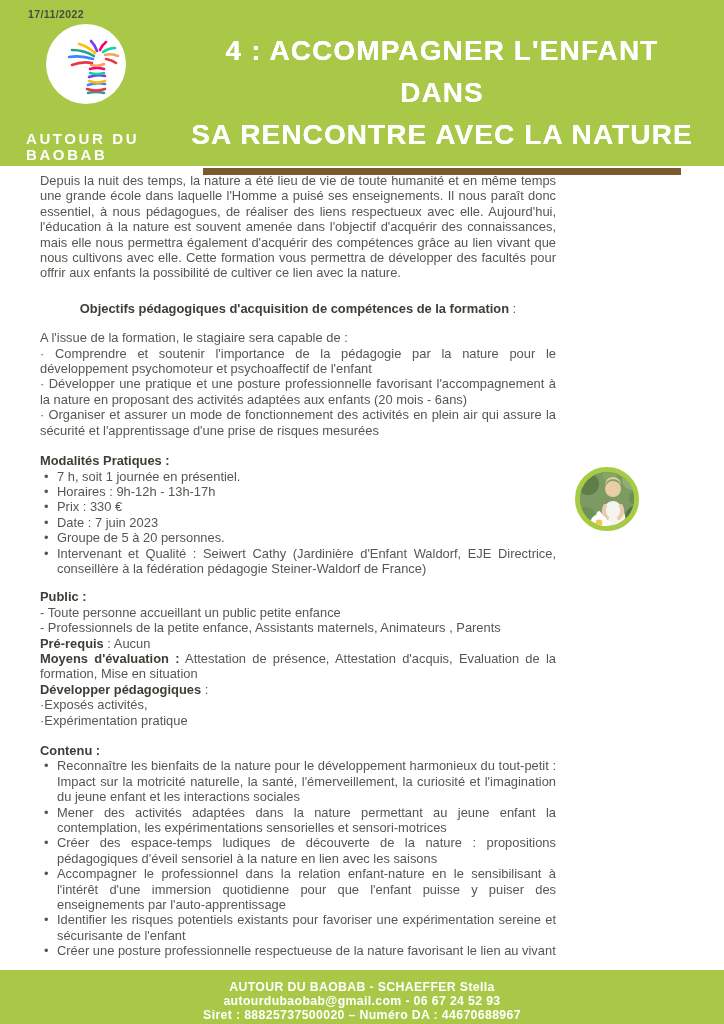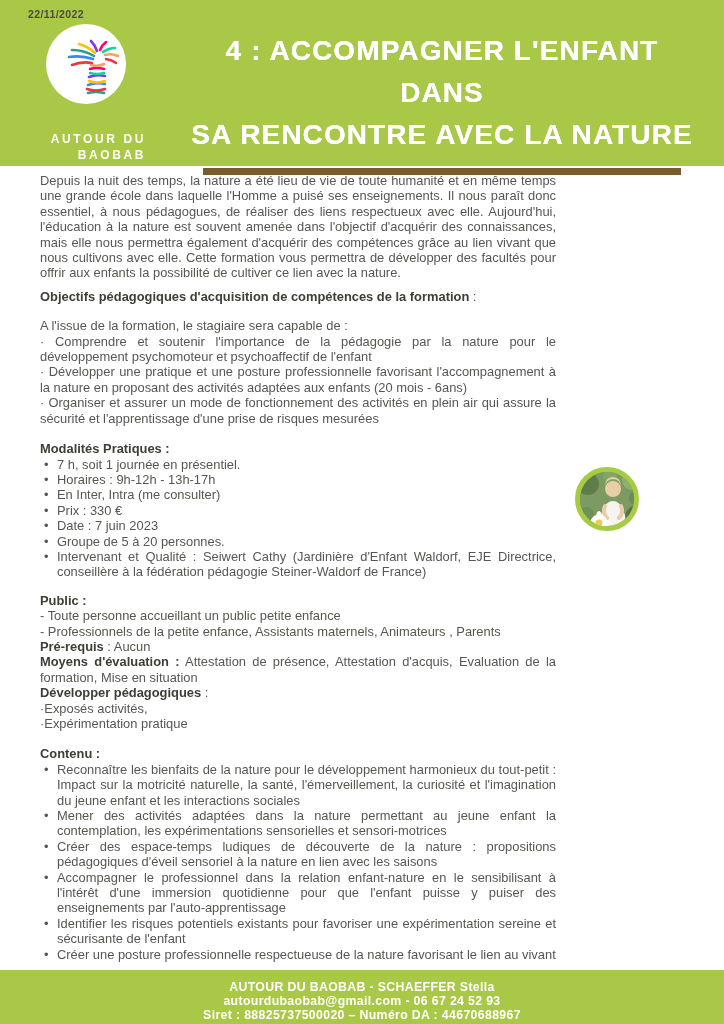--- a/index.html
+++ b/index.html
@@ -17,38 +17,38 @@
     position:absolute; top:8px; left:28px;
     font-size:10.5px; font-weight:bold; color:#4b4c41; letter-spacing:.4px;
   }
   .logo-circle {
     position:absolute; left:46px; top:24px; width:80px; height:80px;
     background:#fff; border-radius:50%;
     display:flex; align-items:center; justify-content:center; overflow:hidden;
   }
   .logo-circle svg { margin-left:10px; margin-top:6px; }
   .brand {
-    position:absolute; left:26px; top:131px; width:120px; text-align:right;
-    color:#fff; font-size:12px; font-weight:bold; letter-spacing:2.6px; line-height:16px;
+    position:absolute; left:26px; top:131px; width:120px; text-align:left;
+    color:#fff; font-size:15px; font-weight:bold; letter-spacing:2.6px; line-height:16px;
   }
   .title-wrap { position:absolute; left:180px; top:30px; width:524px; text-align:center; }
   .title {
     color:#fff; font-size:28px; font-weight:bold; letter-spacing:1.1px; line-height:42px;
     text-shadow:0 0 0 #fff;
   }
   .brown-bar { margin:12px auto 0; width:478px; height:7px; background:#7a5b2b; }
   
   .content {
     position:absolute; top:166px; left:0; width:596px;
     padding:7px 40px 0 40px;
     font-size:12.9px; line-height:15.4px;
   }
   .justify { text-align:justify; }
   b, .bold { font-weight:bold; color:#3d3e36; }
-  .center-head { margin:8px 0 14px 0; }
+  .center-head { text-align:center; margin:20px 0 14px 0; }
   .sec-head { margin-top:15px; }
   .blist .item { position:relative; padding-left:17px; }
   .blist .item::before { content:"\2022"; position:absolute; left:4px; top:0; }
   .plain-lines div { text-align:left; }
   
   .photo {
     position:absolute; left:575px; top:467px; width:64px; height:64px;
     border:5px solid #a7cc44; border-radius:50%; overflow:hidden; background:#7c9a62;
   }
   .photo svg { display:block; }
@@ -58,21 +58,21 @@
     color:#ffffff; font-weight:bold; font-size:12.3px; line-height:13.8px;
     padding-top:11px; letter-spacing:.35px;
   }
 </style>
 </head>
 <body>
 
 <div class="page">
 
   <div class="band header-band">
-    <div class="date">22/11/2022</div>
+    <div class="date">17/11/2022</div>
 
     <div class="logo-circle">
       <svg width="58" height="60" viewBox="0 0 58 60">
 
         <g fill="none" stroke-linecap="round" stroke-width="2.6">
           <path d="M26,56 q8,-2 16,0" stroke="#2a9d8f"></path>
           <path d="M25,52 q9,3 18,0" stroke="#e63946"></path>
           <path d="M26,48 q8,-3 17,-1" stroke="#3a86ff"></path>
           <path d="M27,44 q8,3 16,0" stroke="#ffbe0b"></path>
           <path d="M27,40 q8,-3 16,-1" stroke="#8338ec"></path>
@@ -115,21 +115,20 @@
 
     <div>A l'issue de la formation, le stagiaire sera capable de :</div>
     <div class="justify">· Comprendre et soutenir l'importance de la pédagogie par la nature pour le développement psychomoteur et psychoaffectif de l'enfant</div>
     <div class="justify">· Développer une pratique et une posture professionnelle favorisant l'accompagnement à la nature en proposant des activités adaptées aux enfants (20 mois - 6ans)</div>
     <div class="justify">· Organiser et assurer un mode de fonctionnement des activités en plein air qui assure la sécurité et l'apprentissage d'une prise de risques mesurées</div>
 
     <div class="bold sec-head">Modalités Pratiques :</div>
     <div class="blist">
       <div class="item">7 h, soit 1 journée en présentiel.</div>
       <div class="item">Horaires :  9h-12h - 13h-17h</div>
-      <div class="item">En Inter, Intra (me consulter)</div>
       <div class="item">Prix : 330 €</div>
       <div class="item">Date : 7 juin 2023</div>
       <div class="item">Groupe de 5 à 20 personnes.</div>
       <div class="item justify">Intervenant et Qualité : Seiwert Cathy (Jardinière d'Enfant Waldorf, EJE Directrice, conseillère à la fédération pédagogie Steiner-Waldorf de France)</div>
     </div>
 
     <div class="bold sec-head" style="margin-top:13px;">Public :</div>
     <div class="plain-lines">
       <div>- Toute personne accueillant un public petite enfance</div>
       <div>- Professionnels de la petite enfance, Assistants maternels, Animateurs , Parents</div>

